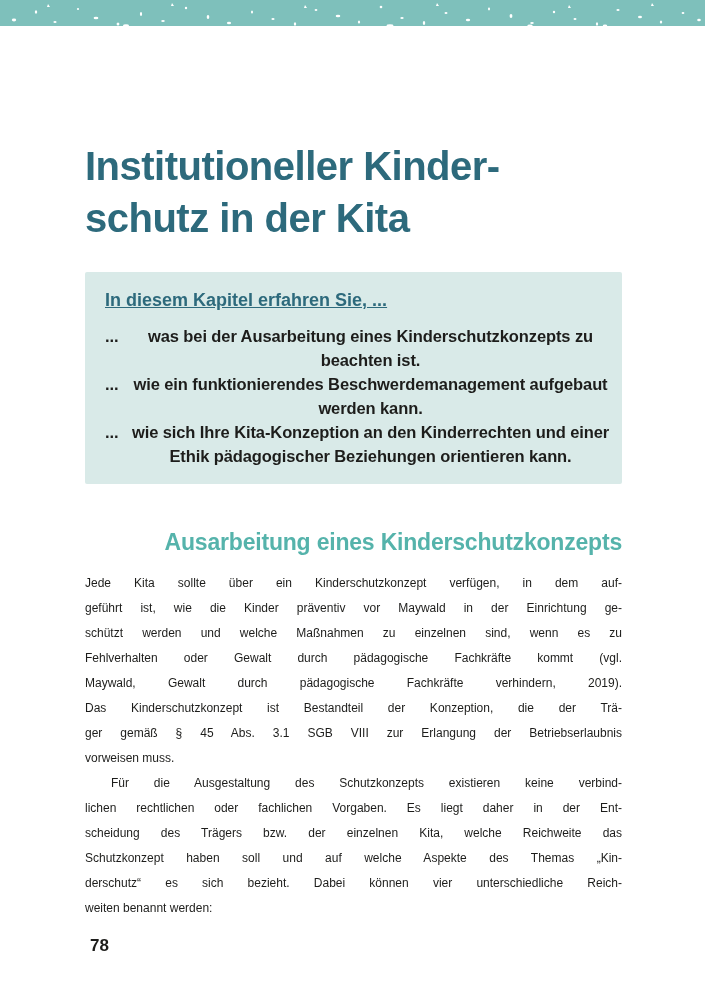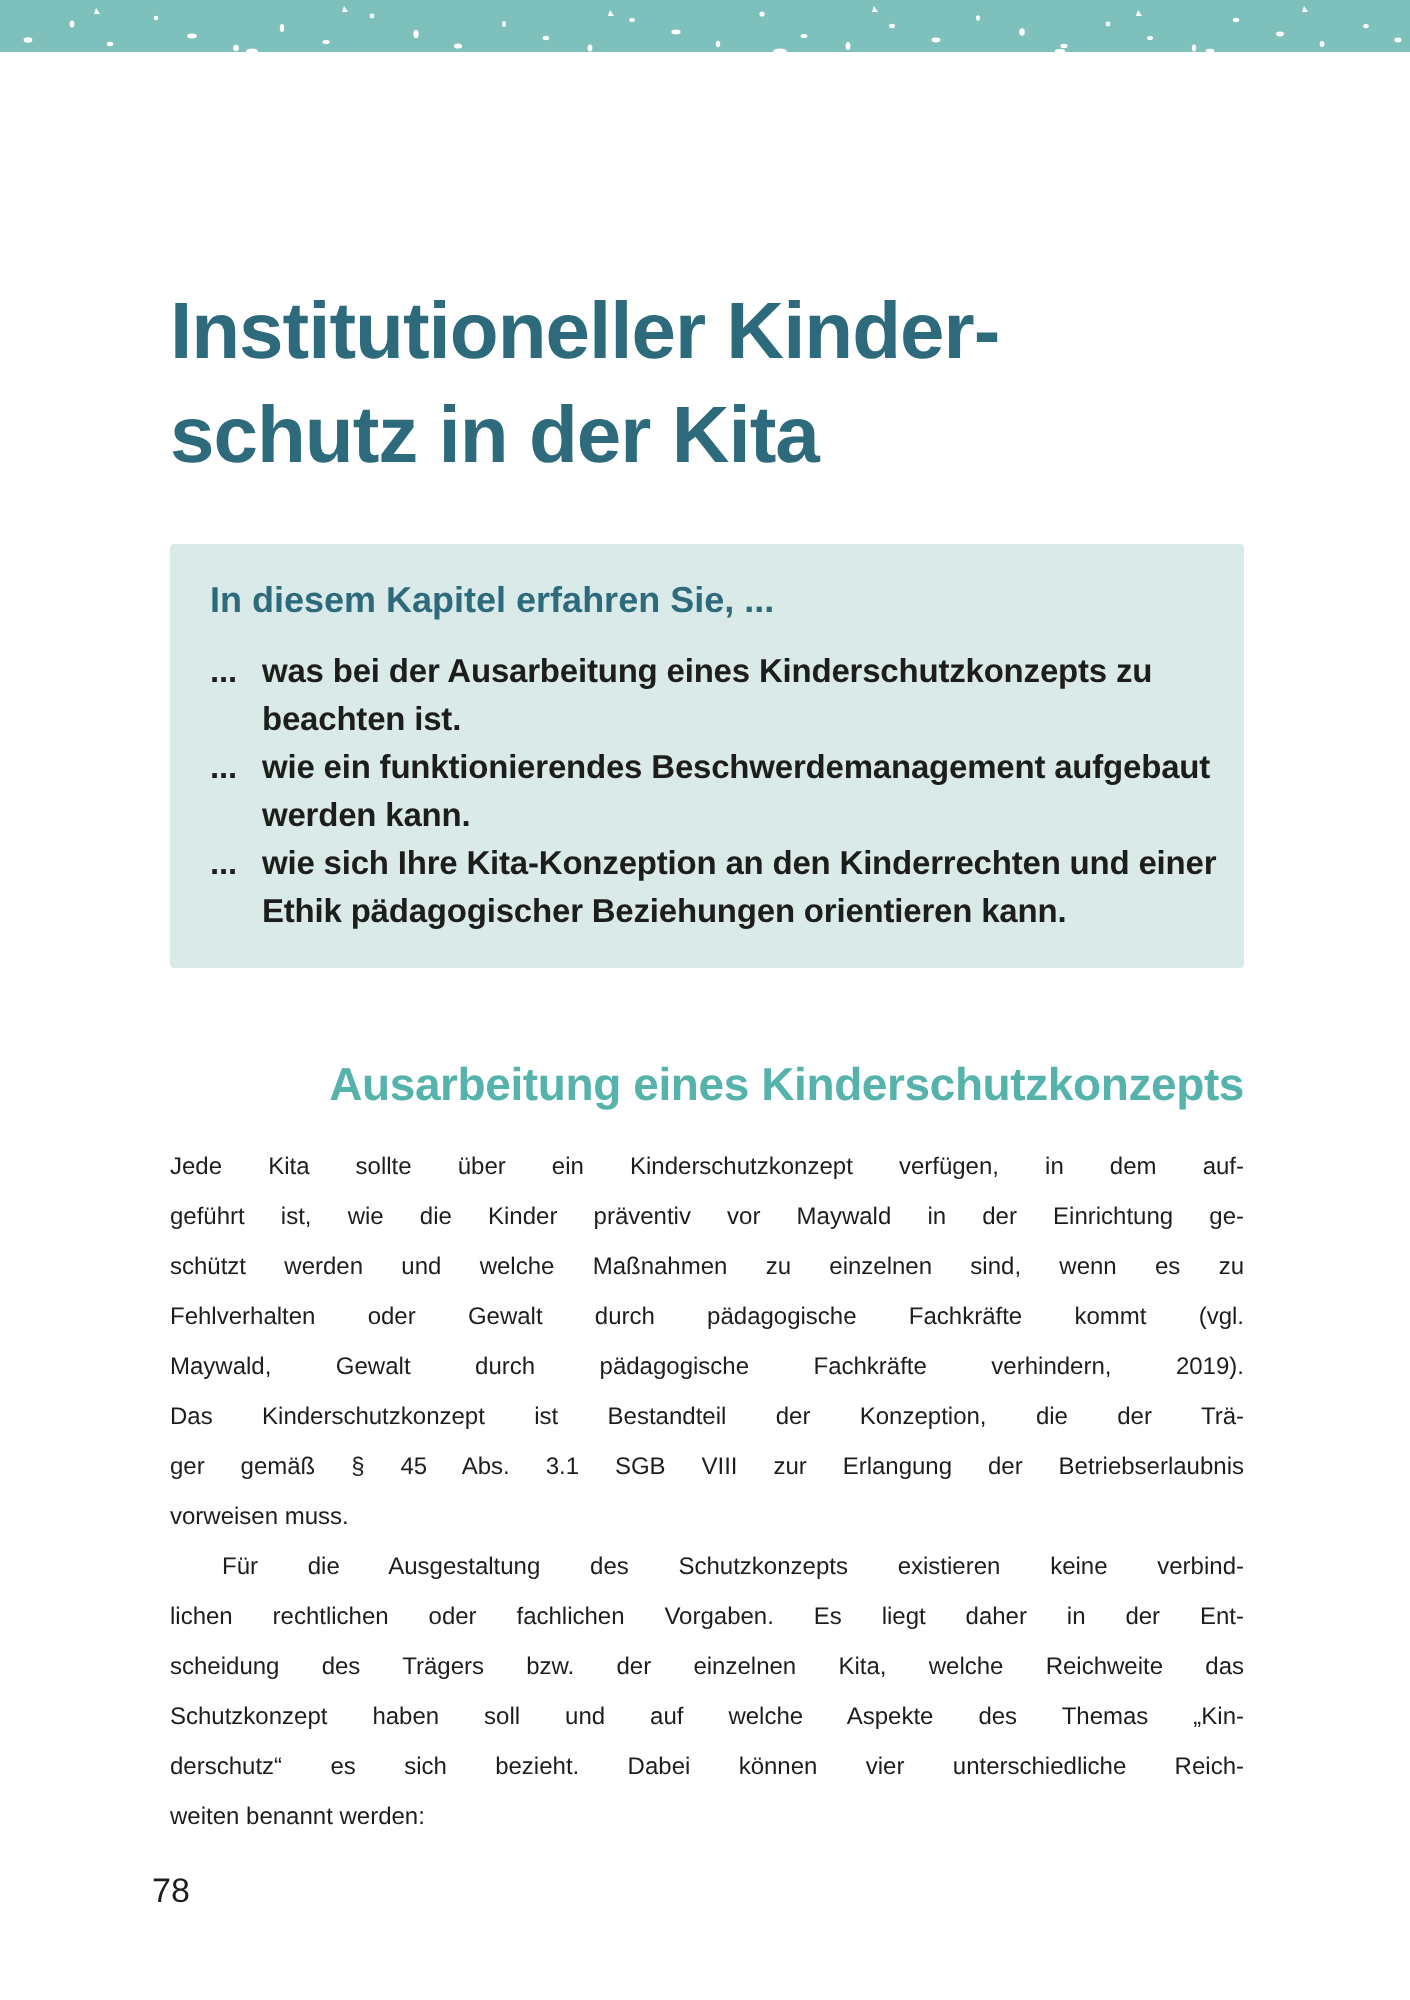--- a/index.html
+++ b/index.html
@@ -44,33 +44,34 @@
     width: 537px;
     padding: 17px 12px 16px 20px;
     border-radius: 2px;
   }
   .info-box-header {
     color: #2d6a7c;
     font-weight: bold;
     font-size: 18px;
     line-height: 22px;
     margin-bottom: 13px;
+    text-decoration: underline;
   }
   .box-item {
     display: flex;
     font-weight: bold;
     font-size: 16.5px;
     line-height: 24px;
     letter-spacing: -0.1px;
   }
   .box-item .prefix {
     flex: 0 0 26px;
   }
   .box-item .item-text { flex: 1; }
-  .box-item .iline { display: block; white-space: nowrap; }
+  .box-item .iline { display: block; white-space: nowrap; text-align: center; }
 
   
   .section-heading {
     margin-top: 44px;
     color: #55b3ab;
     font-size: 23px;
     line-height: 28px;
     font-weight: bold;
     letter-spacing: -0.2px;
     text-align: right;
@@ -85,24 +86,24 @@
   .bline {
     text-align: justify;
     text-align-last: justify;
   }
   .bline.last { text-align-last: left; }
   .bline.indent { padding-left: 26px; }
 
   
   .page-number {
     position: absolute;
-    left: 76px;
+    left: 90px;
     top: 936px;
     font-size: 17px;
-    font-weight: normal;
+    font-weight: bold;
   }
 </style>
 </head>
 <body>
 
 <div class="page">
 
   <div class="band">
     <svg width="705" height="26" viewBox="0 0 705 26" aria-hidden="true">
       <rect x="0" y="0" width="705" height="26" fill="#7ec0bb"></rect>

